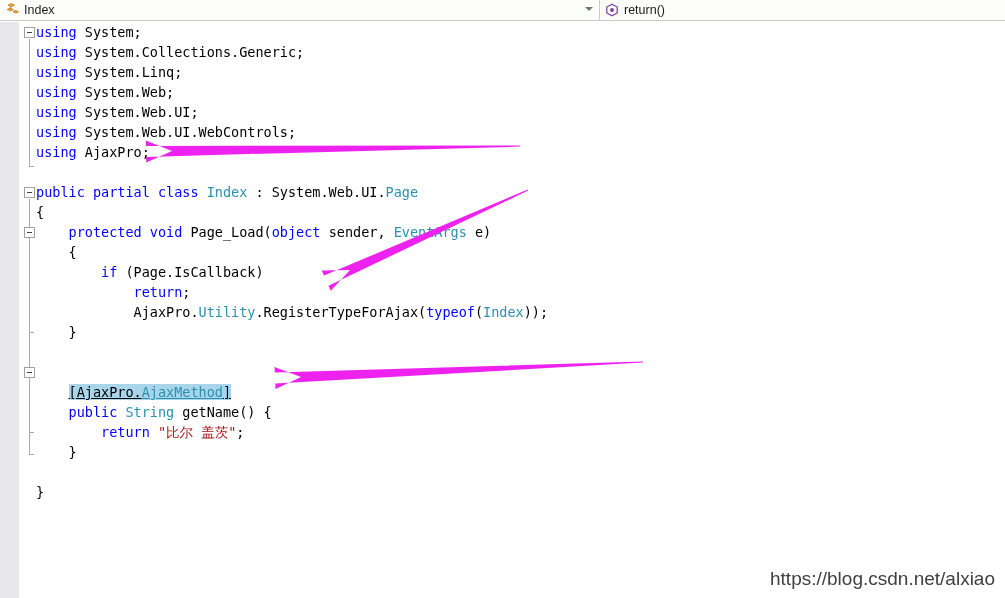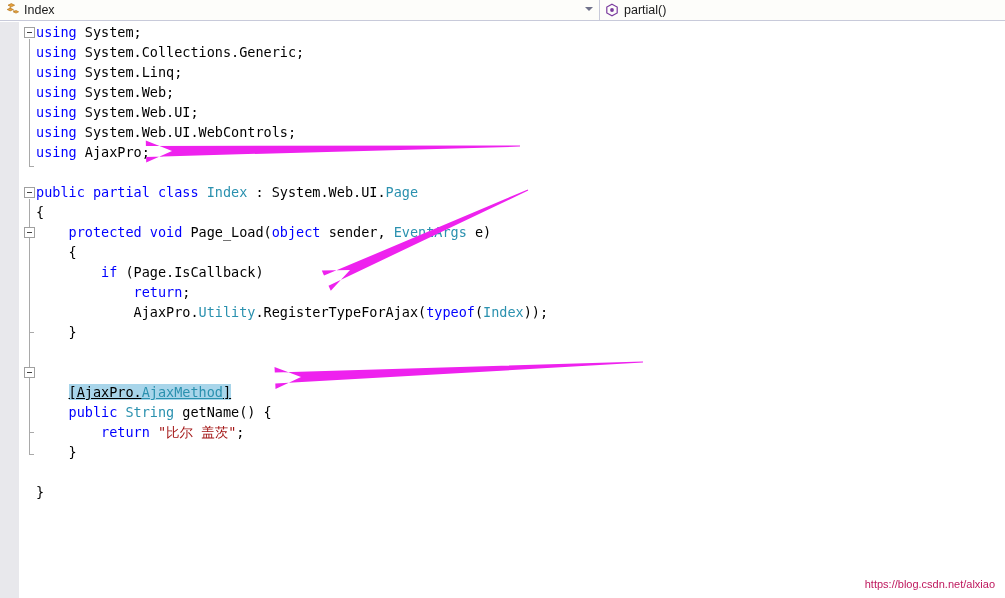--- a/index.html
+++ b/index.html
@@ -136,22 +136,22 @@
     left: 0; top: 0;
     width: 1005px; height: 598px;
     pointer-events: none;
   }
 
   
   .watermark {
     position: absolute;
     right: 10px;
     bottom: 8px;
-    font-size: 11px;
-    color: #be185d;
+    font-size: 19px;
+    color: #404040;
     font-family: "Liberation Sans", sans-serif;
     white-space: nowrap;
   }
 </style>
 </head>
 <body>
 
 <div class="navbar">
 
   <div class="nav-combo left">
@@ -164,21 +164,21 @@
     </svg>
     <span class="nav-label">Index</span>
     <span class="nav-chevron"></span>
   </div>
 
   <div class="nav-combo right">
     <svg class="nav-icon" viewBox="0 0 16 16">
       <path d="M8 2.2 L13.2 5.1 L13.2 10.9 L8 13.8 L2.8 10.9 L2.8 5.1 Z" fill="none" stroke="#7a3b9e" stroke-width="1.2"></path>
       <circle cx="8" cy="8" r="1.9" fill="#7a3b9e"></circle>
     </svg>
-    <span class="nav-label">partial()</span>
+    <span class="nav-label">return()</span>
   </div>
 
 </div>
 
 <div class="editor">
 
   <div class="selection-margin"></div>
   <div class="outline-margin">
 
     <div class="fold-box" style="left:5px;  top:5px;"></div>

